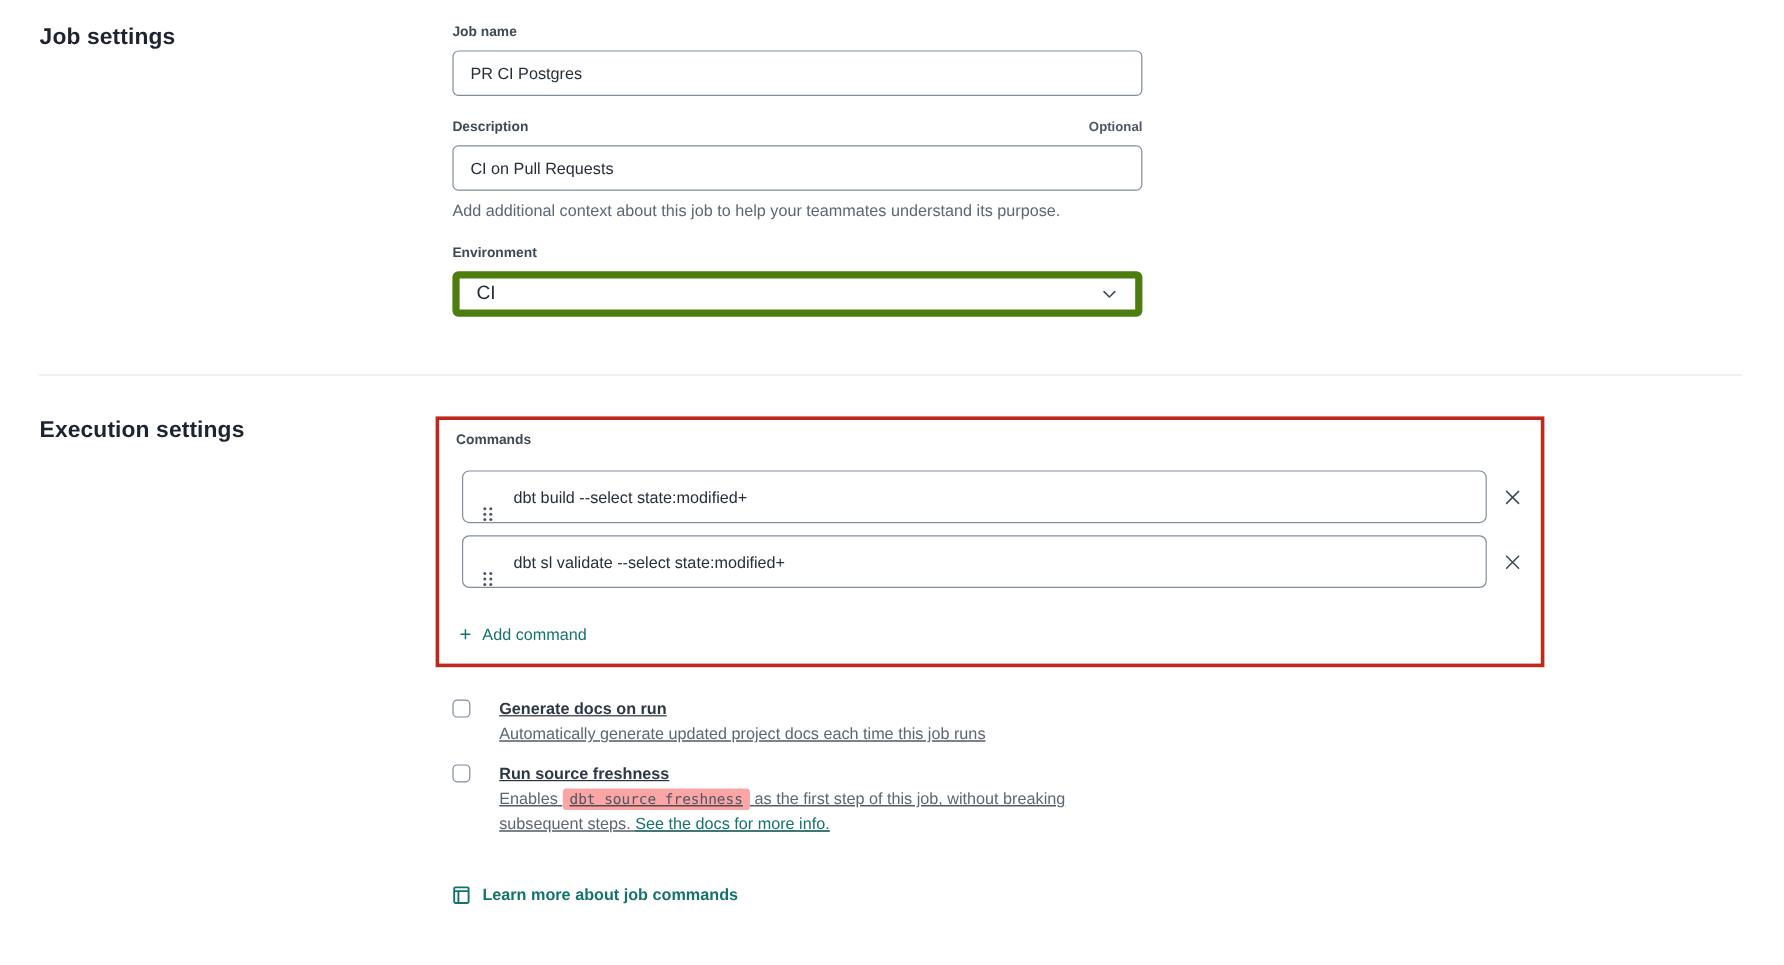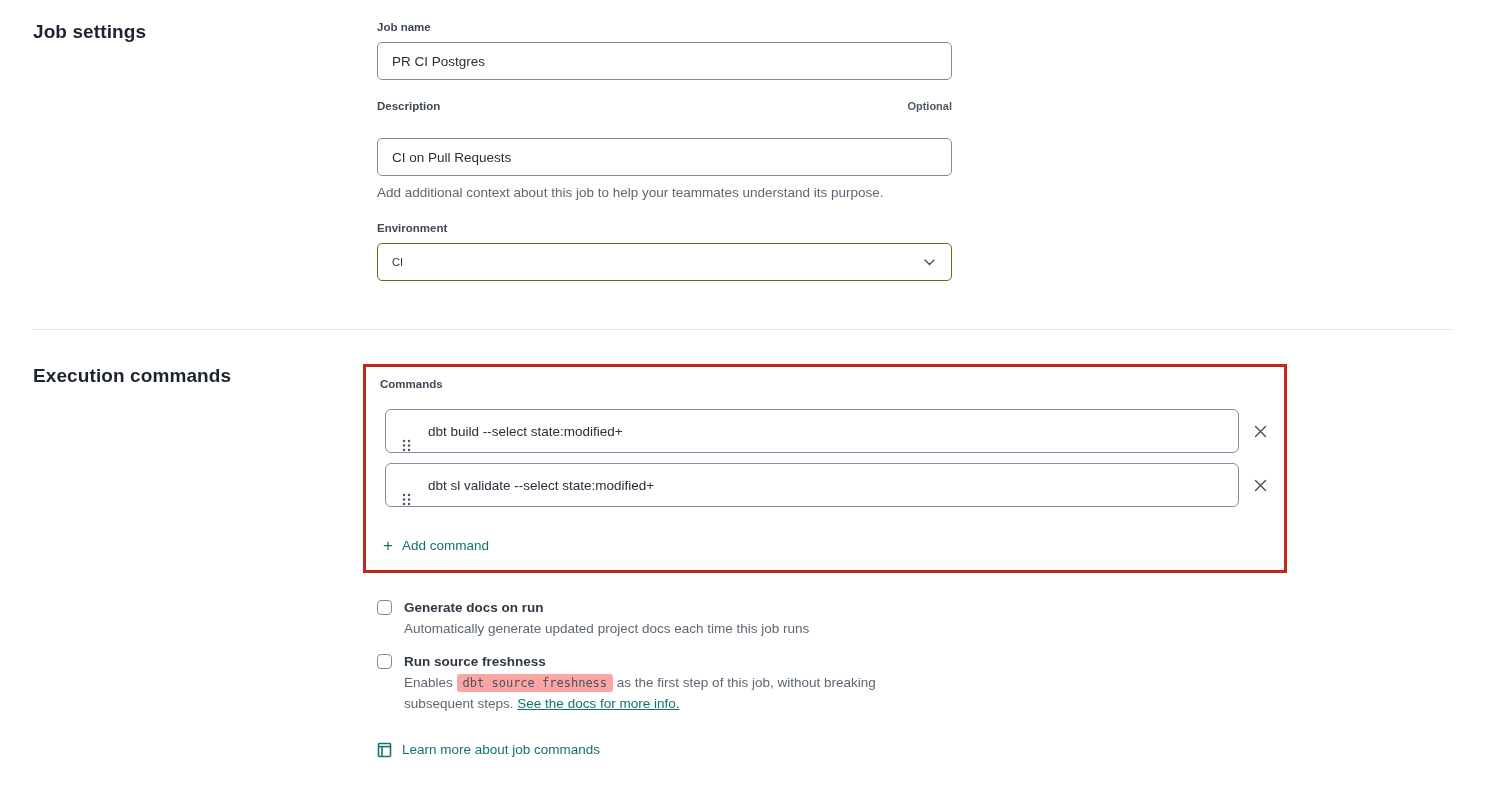--- a/index.html
+++ b/index.html
@@ -19,32 +19,32 @@
     letter-spacing: 0.1px;
   }
 
   
   .col-fields { width: 575px; margin-left: 33px; }
   .field-label {
     font-size: 11.5px; font-weight: 700; color: #3f4956; line-height: 14px;
     margin-bottom: 8px; display: block;
   }
   .label-row { display: flex; justify-content: space-between; align-items: baseline; margin-bottom: 8px; }
-  .label-row .field-label { margin-bottom: 17px; }
+  .label-row .field-label { margin-bottom: 0; }
   .optional-tag { font-size: 11px; font-weight: 700; color: #4e5866; }
   .text-input {
     width: 100%; height: 38px; border: 1px solid #818d9c; border-radius: 5px;
     padding: 0 14px; font-size: 13.5px; color: #272f3a; background: #fff;
     font-family: "Liberation Sans", "DejaVu Sans", sans-serif; outline: none;
   }
   .helper { font-size: 13.5px; color: #5d6773; line-height: 1.35; margin-top: 8px; }
   .field-group { margin-top: 19px; }
   .select-box {
-    width: 100%; height: 38px; border: 1px solid #4d7c0f; border-radius: 5px;
-    padding: 0 16px 0 14px; font-size: 11px; color: #272f3a; background: #fff;
+    width: 100%; height: 38px; border: 6px solid #4d7c0f; border-radius: 5px;
+    padding: 0 16px 0 14px; font-size: 16px; color: #272f3a; background: #fff;
     display: flex; align-items: center; justify-content: space-between; cursor: pointer;
   }
 
   .divider { border: none; border-top: 1px solid #e4e6e9; margin: 48px 35px 0 32px; }
 
   
   .section2 { margin-top: 34px; }
   .col-exec { flex: 1; }
   .annotation-box {
     margin-left: 19px; width: 924px;
@@ -68,38 +68,38 @@
     width: 20px; height: 20px; display: inline-flex; align-items: center; justify-content: center;
     background: none; border: none; padding: 0; cursor: pointer;
   }
   .add-command {
     display: inline-flex; align-items: center; gap: 9px; margin: 20px 0 2px 6px;
     color: #15736d; font-size: 13.5px; text-decoration: none; cursor: pointer;
   }
   .plus-glyph { font-size: 17px; line-height: 1; color: #15736d; font-weight: 400; }
 
   
-  .check-group { margin: 26px 0 0 33px; display: flex; gap: 12px; }
+  .check-group { margin: 26px 0 0 33px; display: flex; gap: 24px; text-decoration: underline; }
   .check-group + .check-group { margin-top: 14px; }
   .checkbox {
     width: 15px; height: 15px; flex: 0 0 15px; margin-top: 1px;
     border: 1.5px solid #7f8a99; border-radius: 4px; background: #fff; cursor: pointer;
   }
   .check-label { font-size: 13.5px; font-weight: 700; color: #2e3844; line-height: 17px; cursor: pointer; }
   .check-desc { font-size: 13.5px; color: #5d6773; line-height: 1.5; margin-top: 3px; max-width: 535px; }
   .inline-code {
     font-family: "DejaVu Sans Mono", "Liberation Mono", monospace;
     font-size: 12px; color: #4a5663; background: #fca5a5;
     padding: 2px 6px; border-radius: 3px;
   }
   .teal-link { color: #15736d; text-decoration: underline; cursor: pointer; }
 
   .learn-more {
-    display: inline-flex; align-items: center; gap: 10px; margin: 28px 0 0 377px;
-    color: #15736d; font-size: 13.5px; font-weight: 400; text-decoration: none; cursor: pointer;
+    display: inline-flex; align-items: center; gap: 10px; margin: 41px 0 0 377px;
+    color: #15736d; font-size: 13.5px; font-weight: 700; text-decoration: none; cursor: pointer;
   }
 </style>
 </head>
 <body>
 
 <div class="page">
 
   <div class="row">
     <div class="col-left">
       <h2 class="section-heading">Job settings</h2>
@@ -132,21 +132,21 @@
         </div>
       </div>
 
     </div>
   </div>
 
   <hr class="divider">
 
   <div class="row section2">
     <div class="col-left">
-      <h2 class="section-heading">Execution commands</h2>
+      <h2 class="section-heading">Execution settings</h2>
     </div>
     <div class="col-exec">
 
       <div class="annotation-box">
         <label class="field-label commands-label">Commands</label>
 
         <div class="command-row">
           <div class="command-input-wrap">
             <span class="drag-handle">
               <svg width="9" height="13" viewBox="0 0 9 13" fill="#4a5663">

